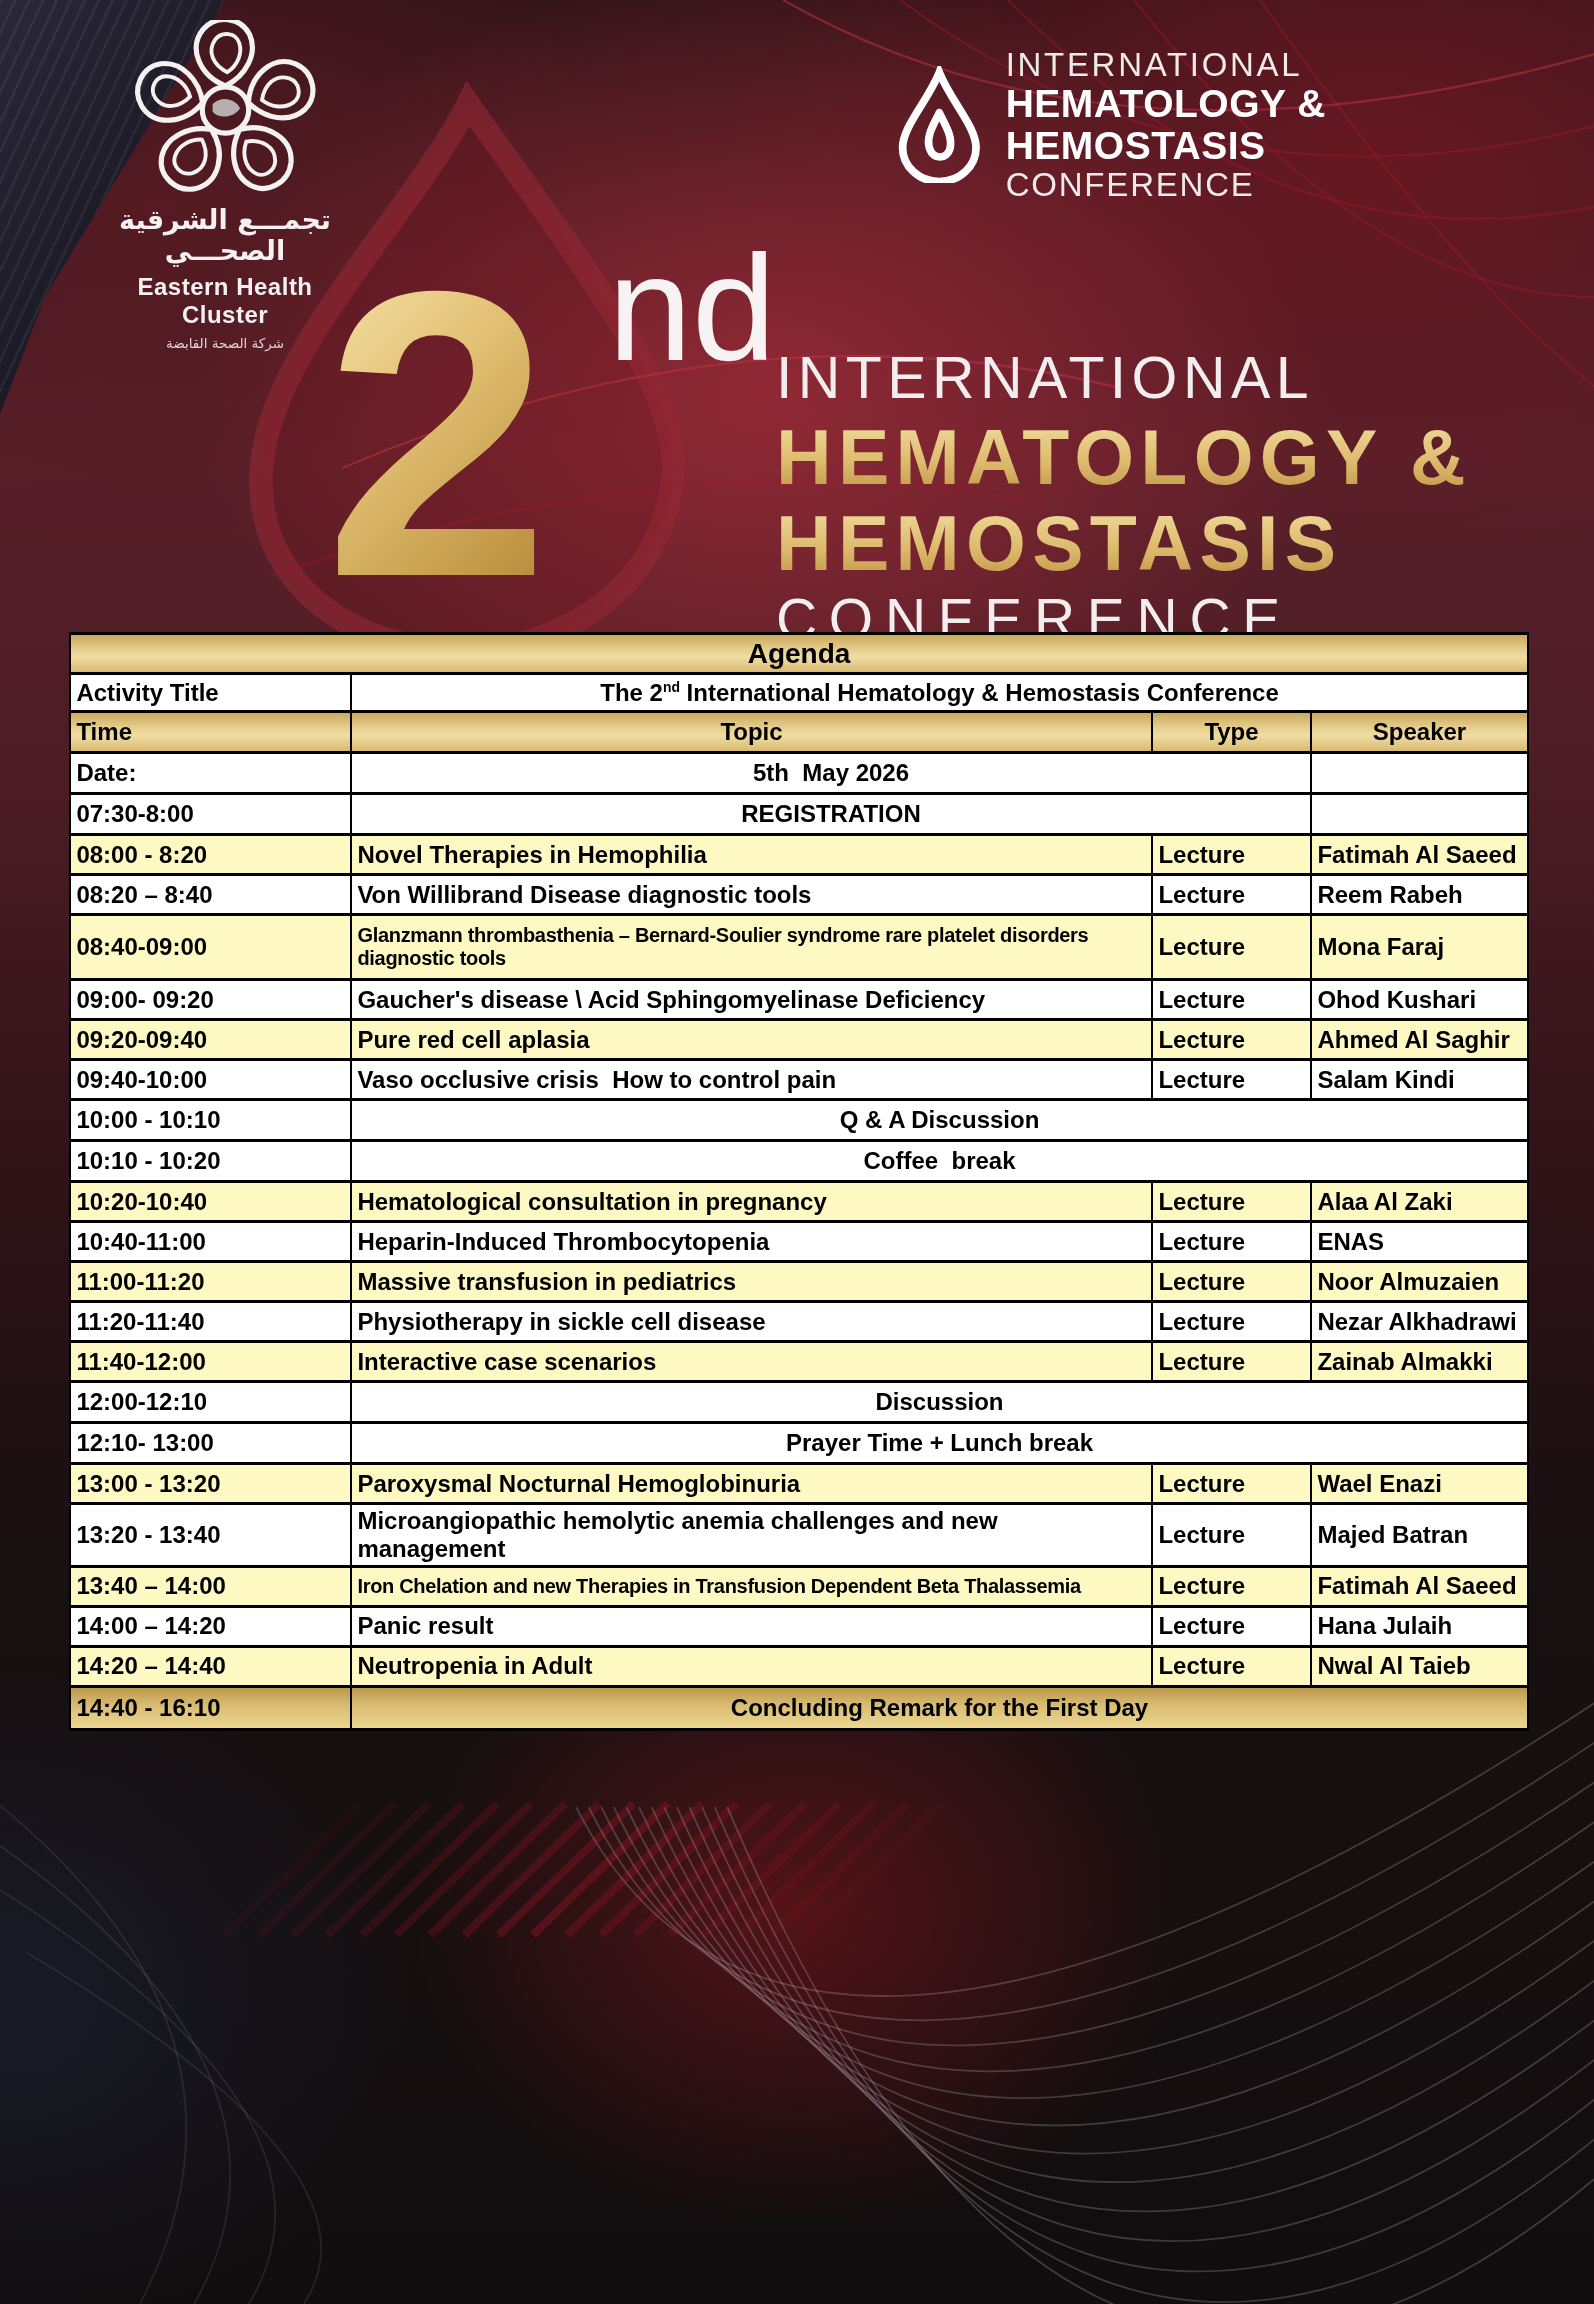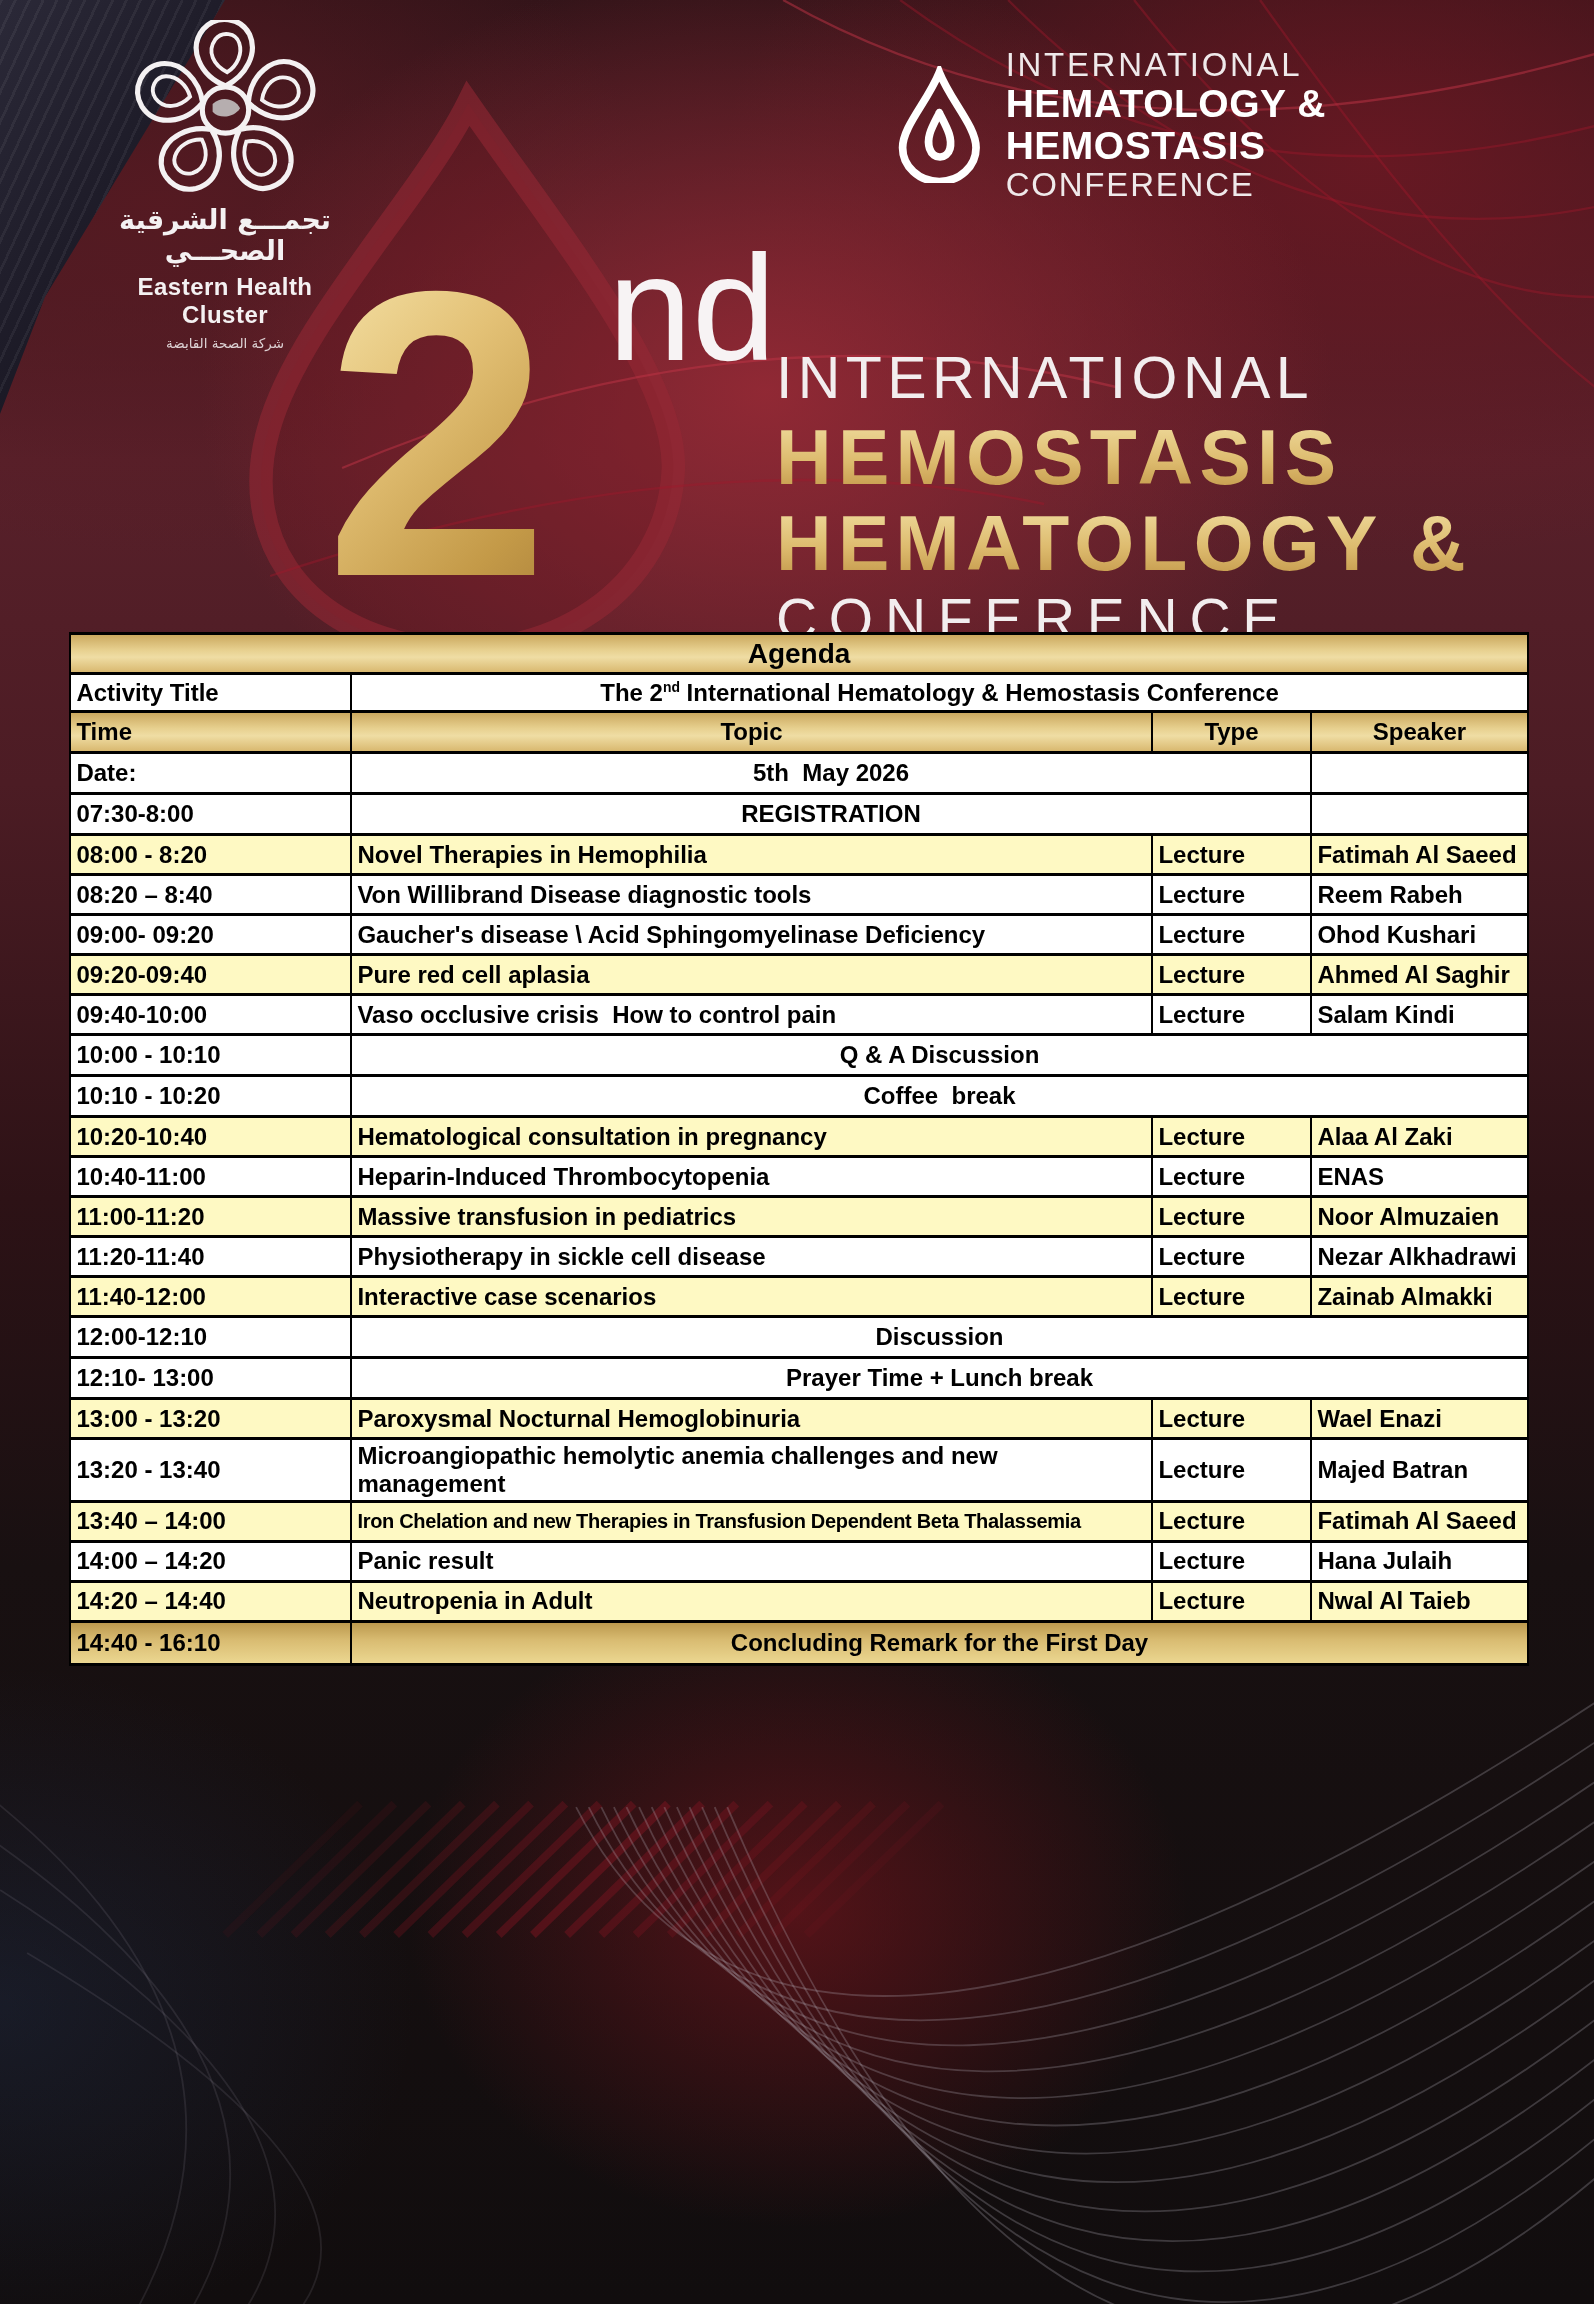--- a/index.html
+++ b/index.html
@@ -173,22 +173,22 @@
       <div class="l2">HEMATOLOGY &amp; HEMOSTASIS</div>
       <div class="l3">CONFERENCE</div>
     </div>
   </div>
 
   <div class="hero">
     <div class="big2">2</div>
     <div class="nd">nd</div>
     <div class="hero-lines">
       <div class="h-int">INTERNATIONAL</div>
+      <div class="h-gold">HEMATOLOGY &amp;</div>
       <div class="h-gold">HEMOSTASIS</div>
-      <div class="h-gold">HEMATOLOGY &amp;</div>
       <div class="h-conf">CONFERENCE</div>
     </div>
   </div>
 
   <table class="agenda">
     <colgroup>
       <col style="width:281px">
         <col style="width:801px">
         <col style="width:159px">
         <col style="width:217px">
@@ -224,20 +224,26 @@
           <td class="c-topic">Novel Therapies in Hemophilia</td>
           <td class="c-type">Lecture</td>
           <td class="c-speaker">Fatimah Al Saeed</td>
         </tr>
         <tr class="bg-white h44">
           <td class="c-time">08:20 – 8:40</td>
           <td class="c-topic">Von Willibrand Disease diagnostic tools</td>
           <td class="c-type">Lecture</td>
           <td class="c-speaker">Reem Rabeh</td>
         </tr>
+        <tr class="bg-gray h72">
+          <td class="c-time">08:40-09:00</td>
+          <td class="c-topic tight">Glanzmann thrombasthenia – Bernard-Soulier syndrome rare platelet disorders diagnostic tools</td>
+          <td class="c-type">Lecture</td>
+          <td class="c-speaker">Mona Faraj</td>
+        </tr>
         <tr class="bg-white h44">
           <td class="c-time">09:00- 09:20</td>
           <td class="c-topic">Gaucher's disease \ Acid Sphingomyelinase Deficiency</td>
           <td class="c-type">Lecture</td>
           <td class="c-speaker">Ohod Kushari</td>
         </tr>
         <tr class="bg-gray h44">
           <td class="c-time">09:20-09:40</td>
           <td class="c-topic">Pure red cell aplasia</td>
           <td class="c-type">Lecture</td>

